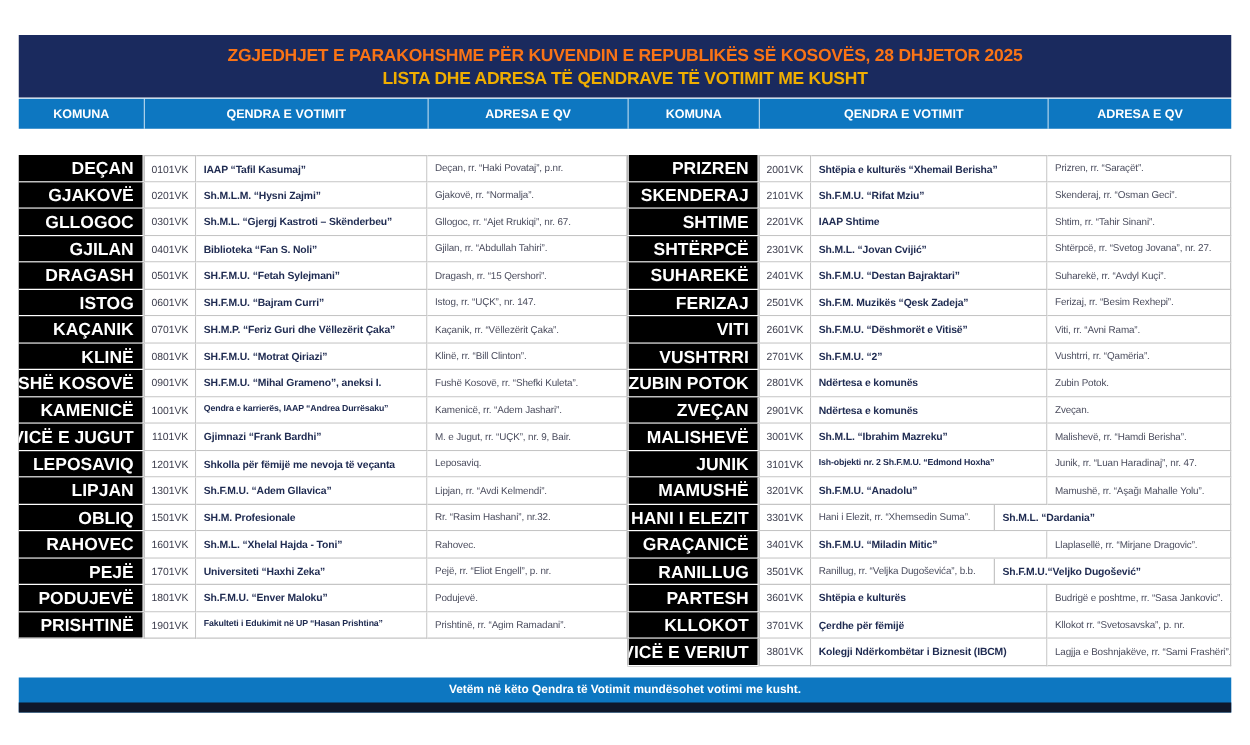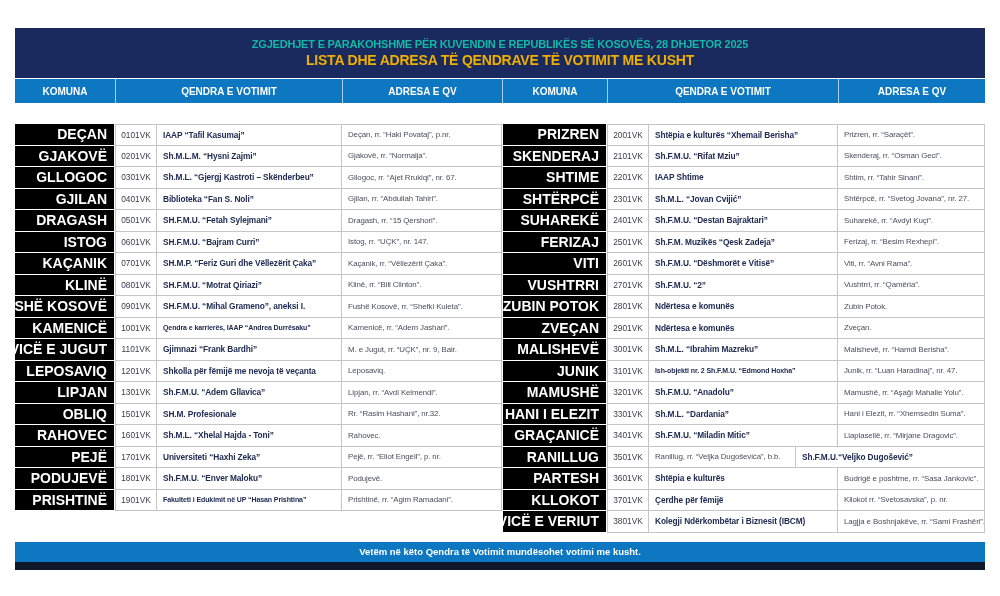--- a/index.html
+++ b/index.html
@@ -10,21 +10,21 @@
     position: relative; overflow: hidden;
   }
   .doc { position: absolute; left: 15px; top: 28px; width: 970px; }
 
   
   .title-bar {
     background: #1a2a5e; height: 50px;
     display: flex; flex-direction: column; justify-content: center; align-items: center;
     gap: 2px;
   }
-  .title-line1 { color: #14b8a6; font-weight: bold; font-size: 11px; letter-spacing: -0.2px; }
+  .title-line1 { color: #f97316; font-weight: bold; font-size: 14px; letter-spacing: -0.2px; }
   .title-line2 { color: #f0ae00; font-weight: bold; font-size: 14px; letter-spacing: -0.2px; }
 
   
   .cols-header { display: flex; height: 24px; background: #0d77c1; margin-top: 1px; }
   .cols-header .hcell {
     color: #fff; font-weight: bold; font-size: 10px;
     display: flex; align-items: center; justify-content: center;
     border-left: 1.5px solid rgba(255,255,255,0.65);
   }
   .cols-header .hcell:first-child { border-left: none; }
@@ -277,22 +277,22 @@
         </div>
         <div class="row">
           <div class="cell cell-komuna">MAMUSHË</div>
           <div class="cell cell-light cell-code">3201VK</div>
           <div class="cell cell-light cell-qv">Sh.F.M.U. “Anadolu”</div>
           <div class="cell cell-light cell-addr">Mamushë, rr. “Aşağı Mahalle Yolu”.</div>
         </div>
         <div class="row">
           <div class="cell cell-komuna">HANI I ELEZIT</div>
           <div class="cell cell-light cell-code">3301VK</div>
+          <div class="cell cell-light cell-addr">Hani i Elezit, rr. “Xhemsedin Suma”.</div>
           <div class="cell cell-light cell-qv">Sh.M.L. “Dardania”</div>
-          <div class="cell cell-light cell-addr">Hani i Elezit, rr. “Xhemsedin Suma”.</div>
         </div>
         <div class="row">
           <div class="cell cell-komuna">GRAÇANICË</div>
           <div class="cell cell-light cell-code">3401VK</div>
           <div class="cell cell-light cell-qv">Sh.F.M.U. “Miladin Mitic”</div>
           <div class="cell cell-light cell-addr">Llaplasellë, rr. “Mirjane Dragovic”.</div>
         </div>
         <div class="row">
           <div class="cell cell-komuna">RANILLUG</div>
           <div class="cell cell-light cell-code">3501VK</div>

